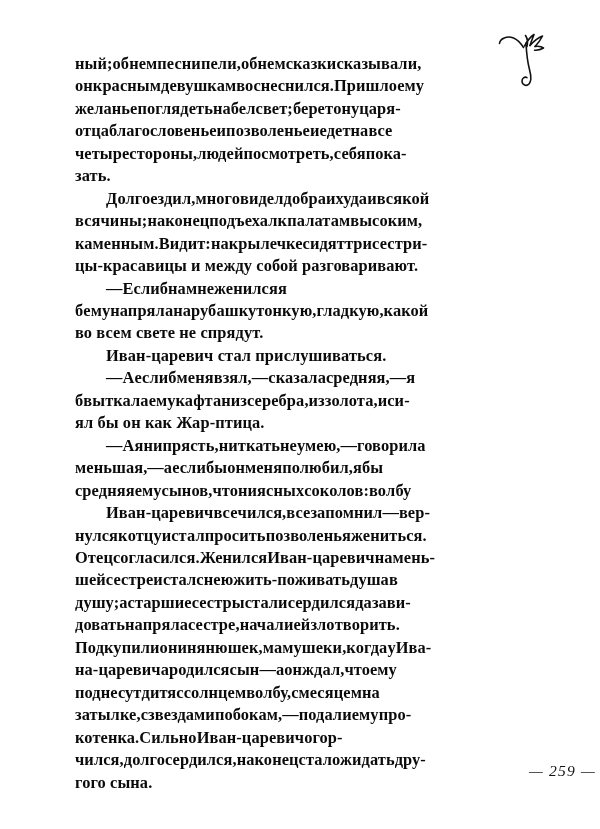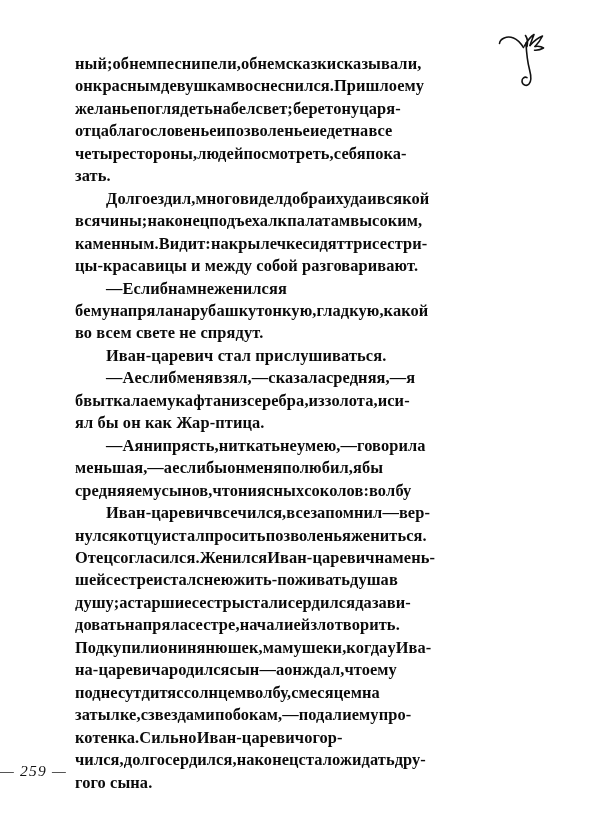--- a/index.html
+++ b/index.html
@@ -69,23 +69,23 @@
     display: block;
   }
 
   
   .indent { padding-left: 31px; }
 
   
   .folio {
     position: absolute;
     left: 0;
-    right: 16px;
+    right: 4px;
     top: 762px;
-    text-align: left;
+    text-align: right;
     font-style: italic;
     font-size: 15.5px;
     font-weight: normal;
     color: #111111;
     letter-spacing: 1.2px;
   }
 </style>
 </head>
 <body>
 

